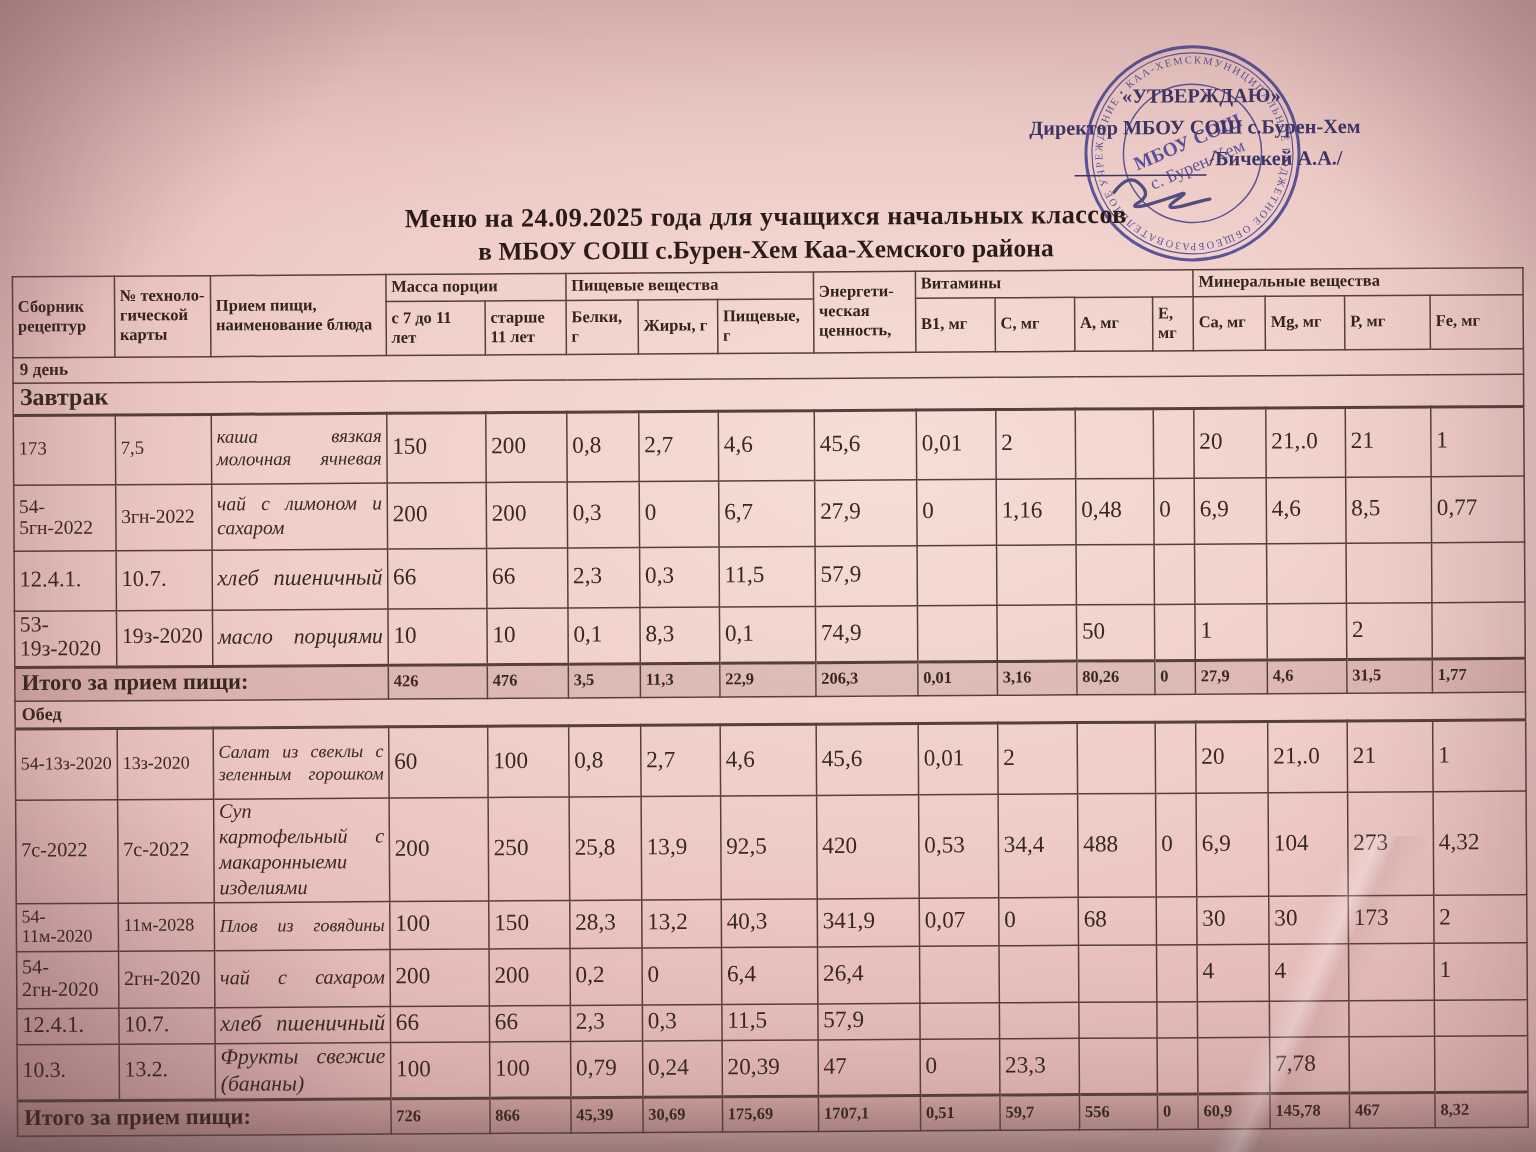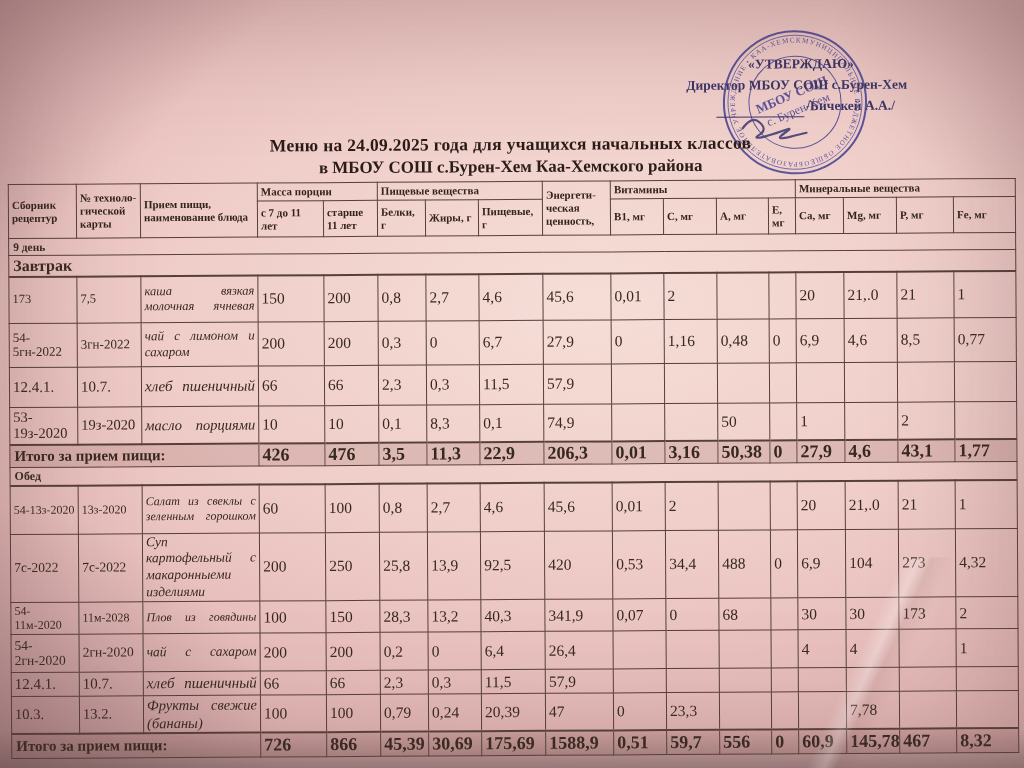--- a/index.html
+++ b/index.html
@@ -56,21 +56,21 @@
   tr.sec-0 td{height:20px;font-size:16px;}
   tr.sec-1 td{height:17px;font-size:12px;}
   td.c-code{font-weight:normal;line-height:1.1;}
   td.c-dish{font-style:italic;text-align:justify;text-align-last:justify;line-height:1.25;}
   td.c-num{font-size:15.5px;}
   tr.total-row td{
     font-weight:bold;background:rgba(165,115,110,.25);
     border-top:2px solid #57403a;
   }
   tr.total-row td.t-label{font-size:15px;padding-left:4px;}
-  tr.total-row td.c-num{font-size:18px;font-family:Liberation Serif, serif;}
+  tr.total-row td.c-num{font-size:11px;font-family:Liberation Serif, serif;}
   .crease{
     position:absolute;pointer-events:none;left:700px;top:560px;width:340px;height:210px;
     background:linear-gradient(115deg, rgba(255,255,255,0) 46%, rgba(255,255,255,.28) 50%, rgba(140,100,100,.12) 53%, rgba(255,255,255,0) 58%);
   }
 </style>
 </head>
 <body>
 
 <div class="paper"></div>
 
@@ -240,25 +240,25 @@
         <tr class="total-row" style="height: 22px;">
           <td class="t-label" colspan="3">Итого за прием пищи:</td>
           <td class="c-num">426</td>
           <td class="c-num">476</td>
           <td class="c-num">3,5</td>
           <td class="c-num">11,3</td>
           <td class="c-num">22,9</td>
           <td class="c-num">206,3</td>
           <td class="c-num">0,01</td>
           <td class="c-num">3,16</td>
-          <td class="c-num">50,38</td>
+          <td class="c-num">80,26</td>
           <td class="c-num">0</td>
           <td class="c-num">27,9</td>
           <td class="c-num">4,6</td>
-          <td class="c-num">43,1</td>
+          <td class="c-num">31,5</td>
           <td class="c-num">1,77</td>
         </tr>
         <tr class="sec-hdr sec-1">
           <td colspan="17">Обед</td>
         </tr>
         <tr style="height: 48px; font-size: 12px;">
           <td class="c-code">54-13з-2020</td>
           <td class="c-code">13з-2020</td>
           <td class="c-dish">Салат из свеклы с зеленным горошком</td>
           <td class="c-num">60</td>
@@ -371,21 +371,21 @@
           <td class="c-num"></td>
           <td class="c-num"></td>
         </tr>
         <tr class="total-row" style="height: 24px;">
           <td class="t-label" colspan="3">Итого за прием пищи:</td>
           <td class="c-num">726</td>
           <td class="c-num">866</td>
           <td class="c-num">45,39</td>
           <td class="c-num">30,69</td>
           <td class="c-num">175,69</td>
-          <td class="c-num">1588,9</td>
+          <td class="c-num">1707,1</td>
           <td class="c-num">0,51</td>
           <td class="c-num">59,7</td>
           <td class="c-num">556</td>
           <td class="c-num">0</td>
           <td class="c-num">60,9</td>
           <td class="c-num">145,78</td>
           <td class="c-num">467</td>
           <td class="c-num">8,32</td>
         </tr>
       </tbody>

